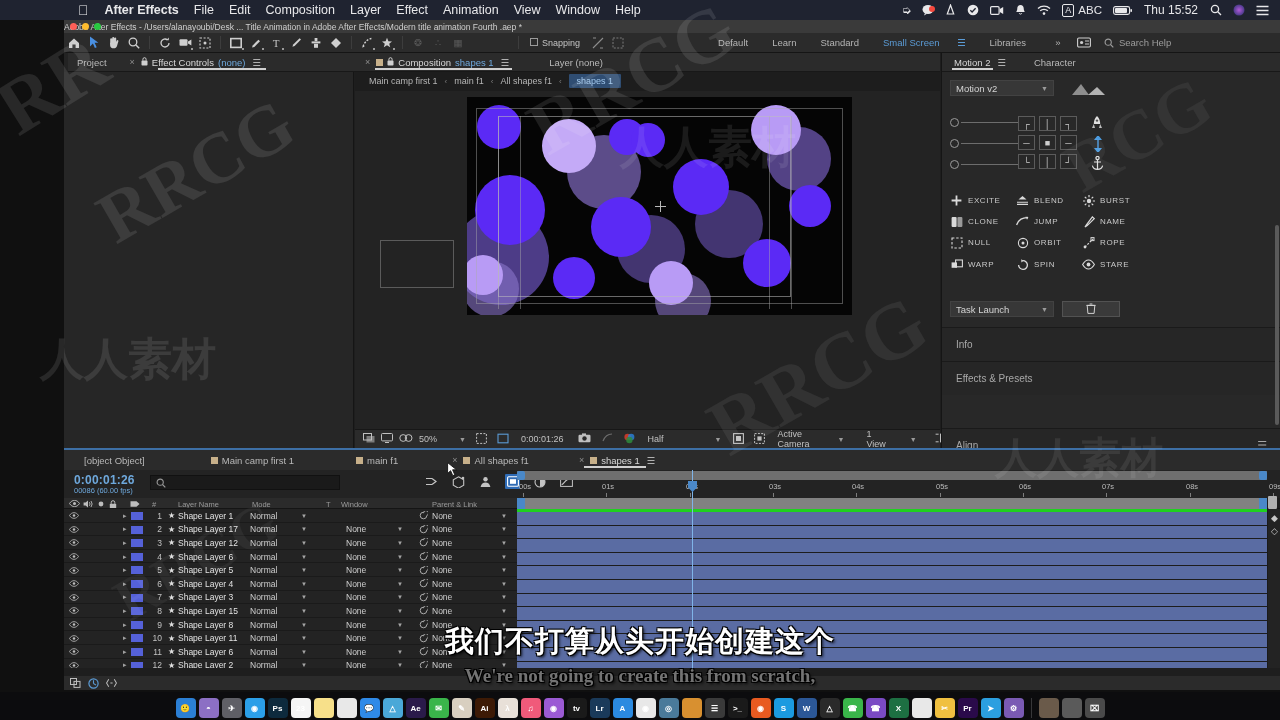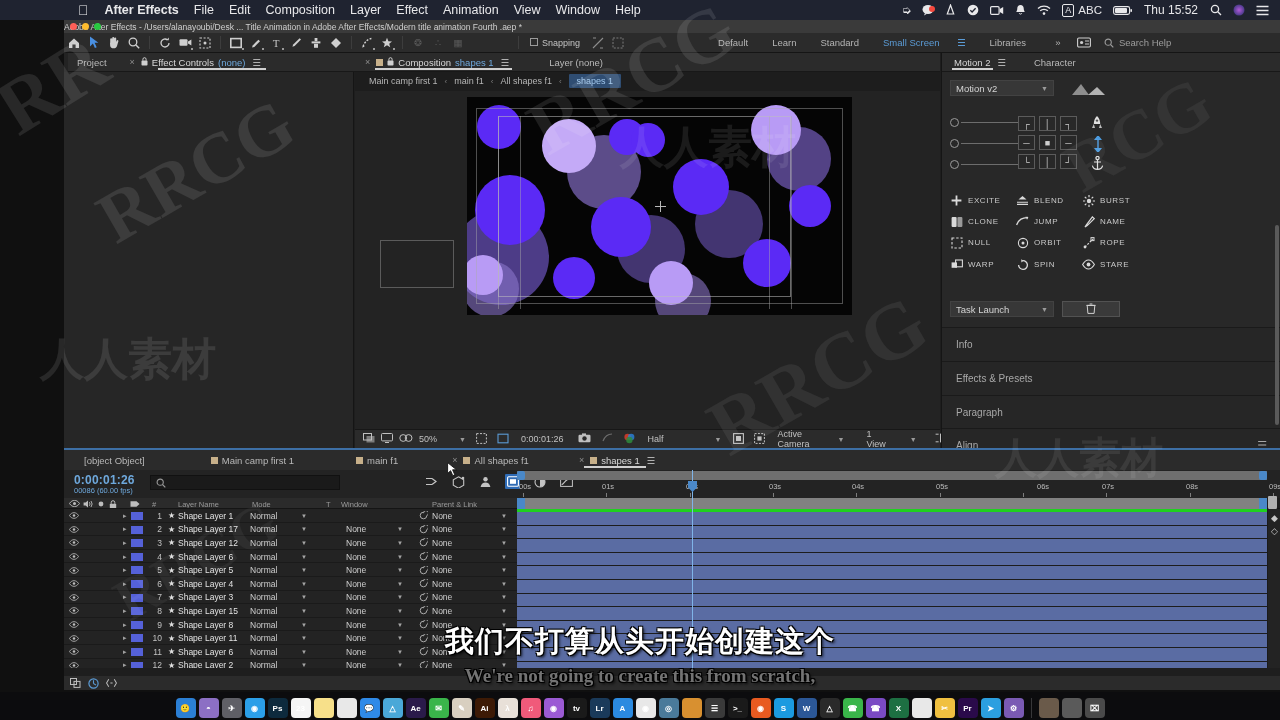--- a/index.html
+++ b/index.html
@@ -792,23 +792,20 @@
               </svg>
           </span>
         </div>
 
         <div class="accordion" style="top:255px">
           <span>Info</span>
         </div>
         <div class="accordion" style="top:289px">
           <span>Effects &amp; Presets</span>
         </div>
-        <div class="accordion" style="top:323px">
-          <span>Paragraph</span>
-        </div>
         <div class="accordion" style="top:356px">
           <span>Align</span>
           <span class="burger">☰</span>
         </div>
         <div style="position:absolute;left:14px;top:391px;font-size:9.5px;color:#9a9a9a">Align Layers to:</div>
         <div style="position:absolute;left:96px;top:391px;font-size:9.5px;color:#8a8a8a">Selection</div>
         <div class="rp-scroll"></div>
       </div>
     </div>
 
@@ -1191,21 +1188,21 @@
           <span class="tick" style="left: 85px;">01s</span>
           <i class="tickm" style="left: 89px;"></i>
           <span class="tick" style="left: 169px;">02s</span>
           <i class="tickm" style="left: 173px;"></i>
           <span class="tick" style="left: 252px;">03s</span>
           <i class="tickm" style="left: 256px;"></i>
           <span class="tick" style="left: 335px;">04s</span>
           <i class="tickm" style="left: 339px;"></i>
           <span class="tick" style="left: 419px;">05s</span>
           <i class="tickm" style="left: 423px;"></i>
-          <span class="tick" style="left: 520px; text-align: right;">06s</span>
+          <span class="tick" style="left: 502px; text-align: right;">06s</span>
           <i class="tickm" style="left: 506px;"></i>
           <span class="tick" style="left: 585px;">07s</span>
           <i class="tickm" style="left: 589px;"></i>
           <span class="tick" style="left: 669px;">08s</span>
           <i class="tickm" style="left: 673px;"></i>
           <span class="tick" style="left: 752px;">09s</span>
           <i class="tickm" style="left: 756px;"></i>
         </div>
       <div class="workbar">
         <i style="left:0"></i>

